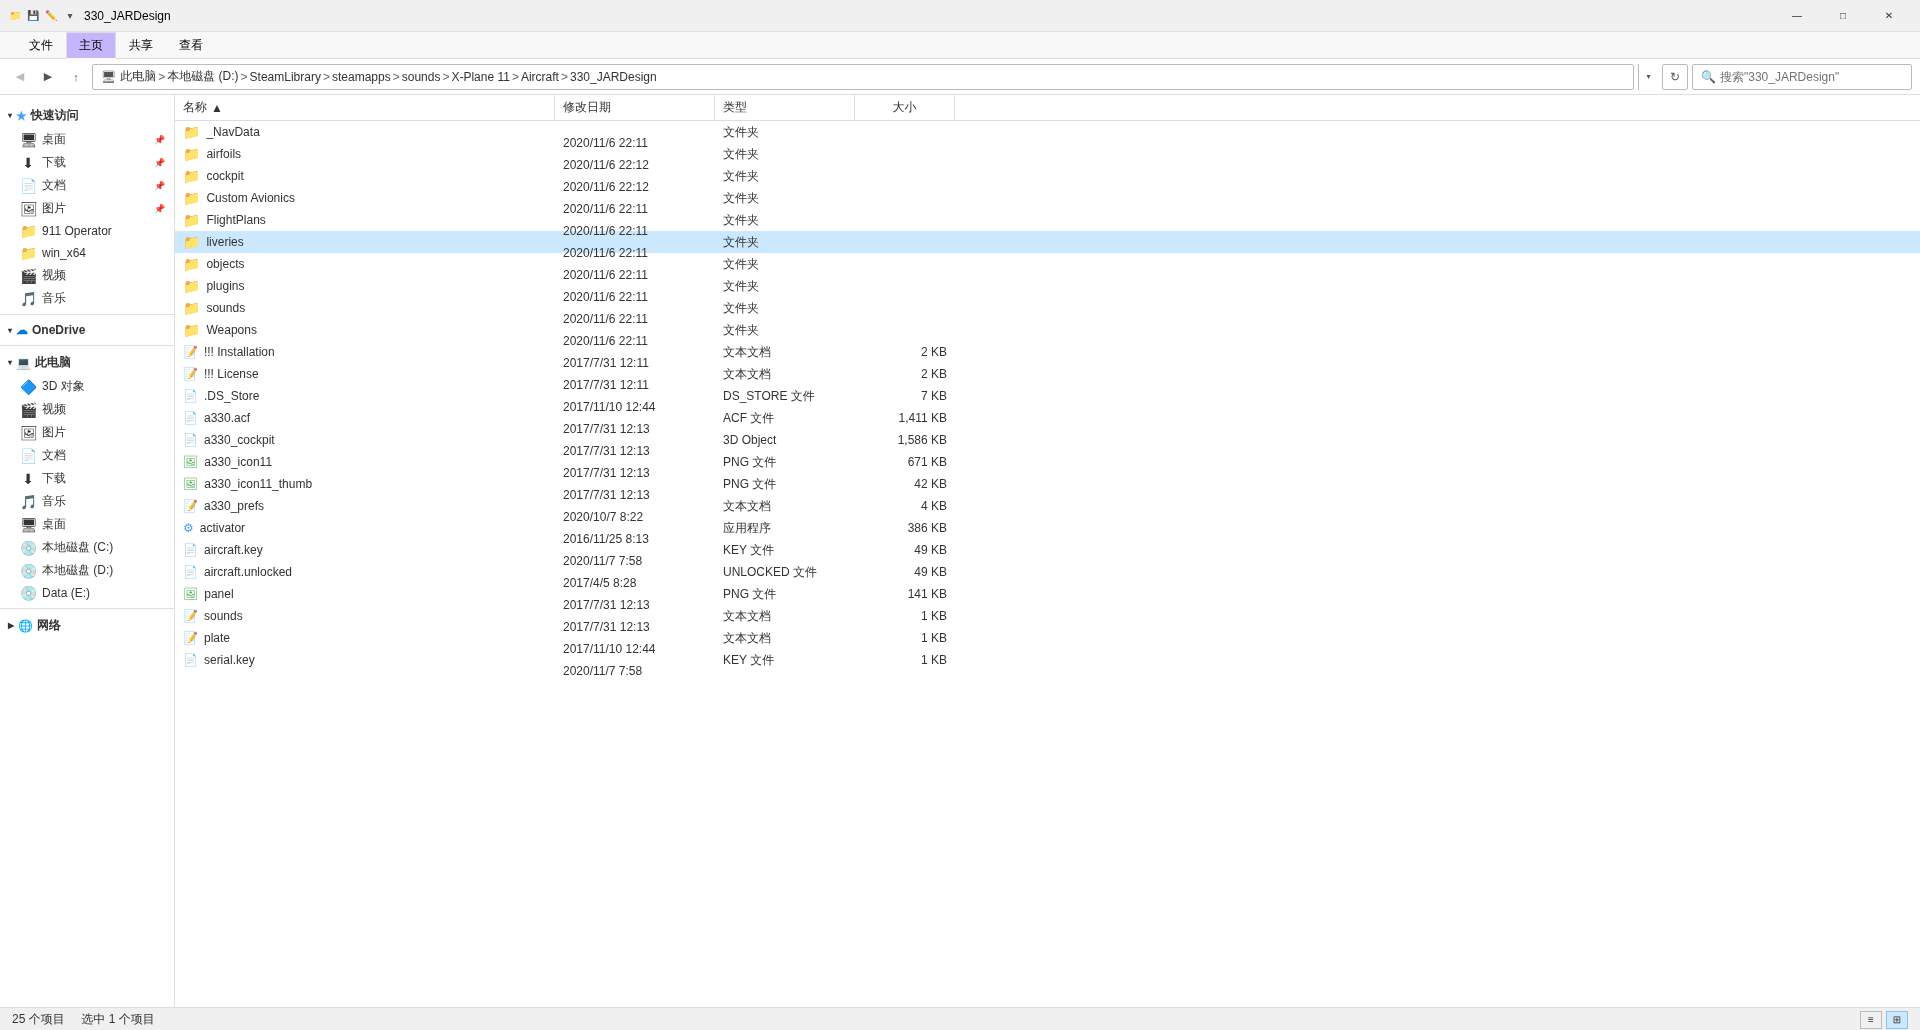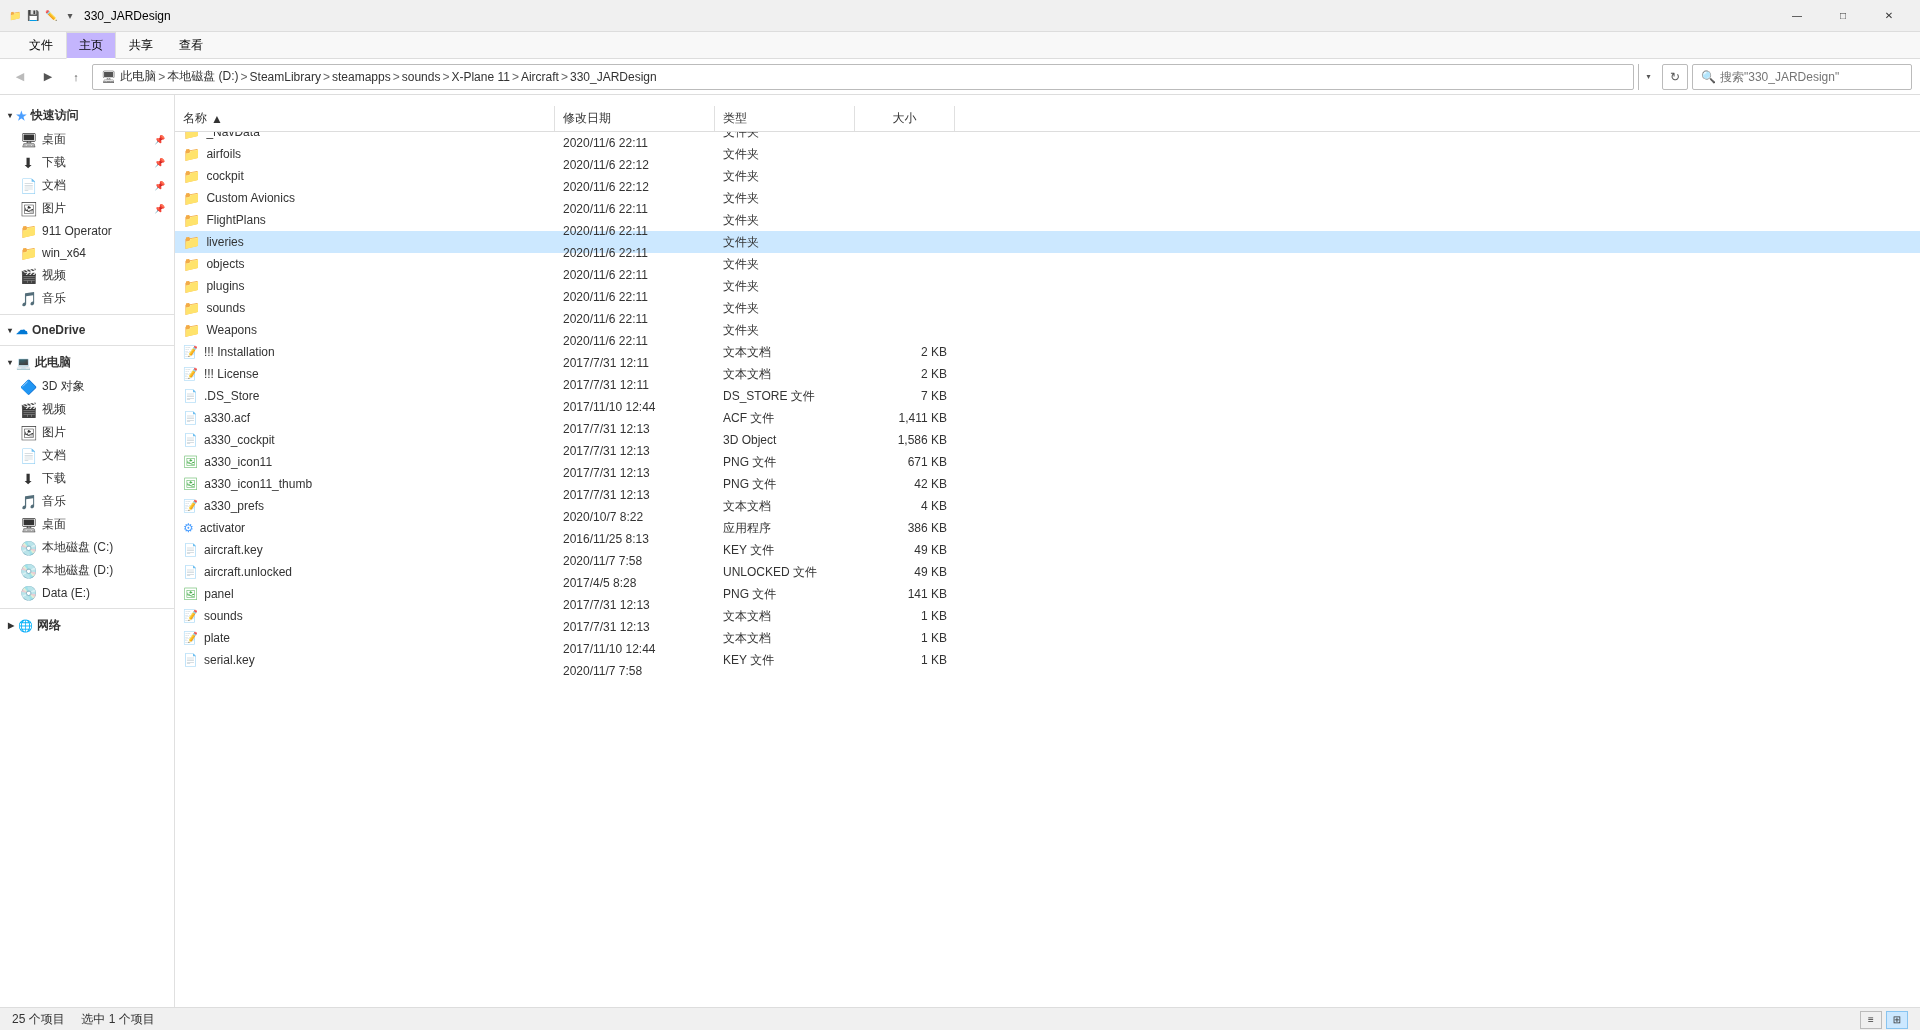--- a/index.html
+++ b/index.html
@@ -173,21 +173,21 @@
     .file-list-area {
       flex: 1;
       background: white;
       overflow-y: auto;
     }
     .file-list-header {
       display: flex;
       border-bottom: 1px solid #ddd;
       background: white;
       position: sticky;
-      top: 11px;
+      top: 0;
       z-index: 1;
     }
     .file-list-header-cell {
       padding: 4px 8px;
       font-size: 12px;
       color: #333;
       cursor: pointer;
       border-right: 1px solid #e0e0e0;
       user-select: none;
       display: flex;

